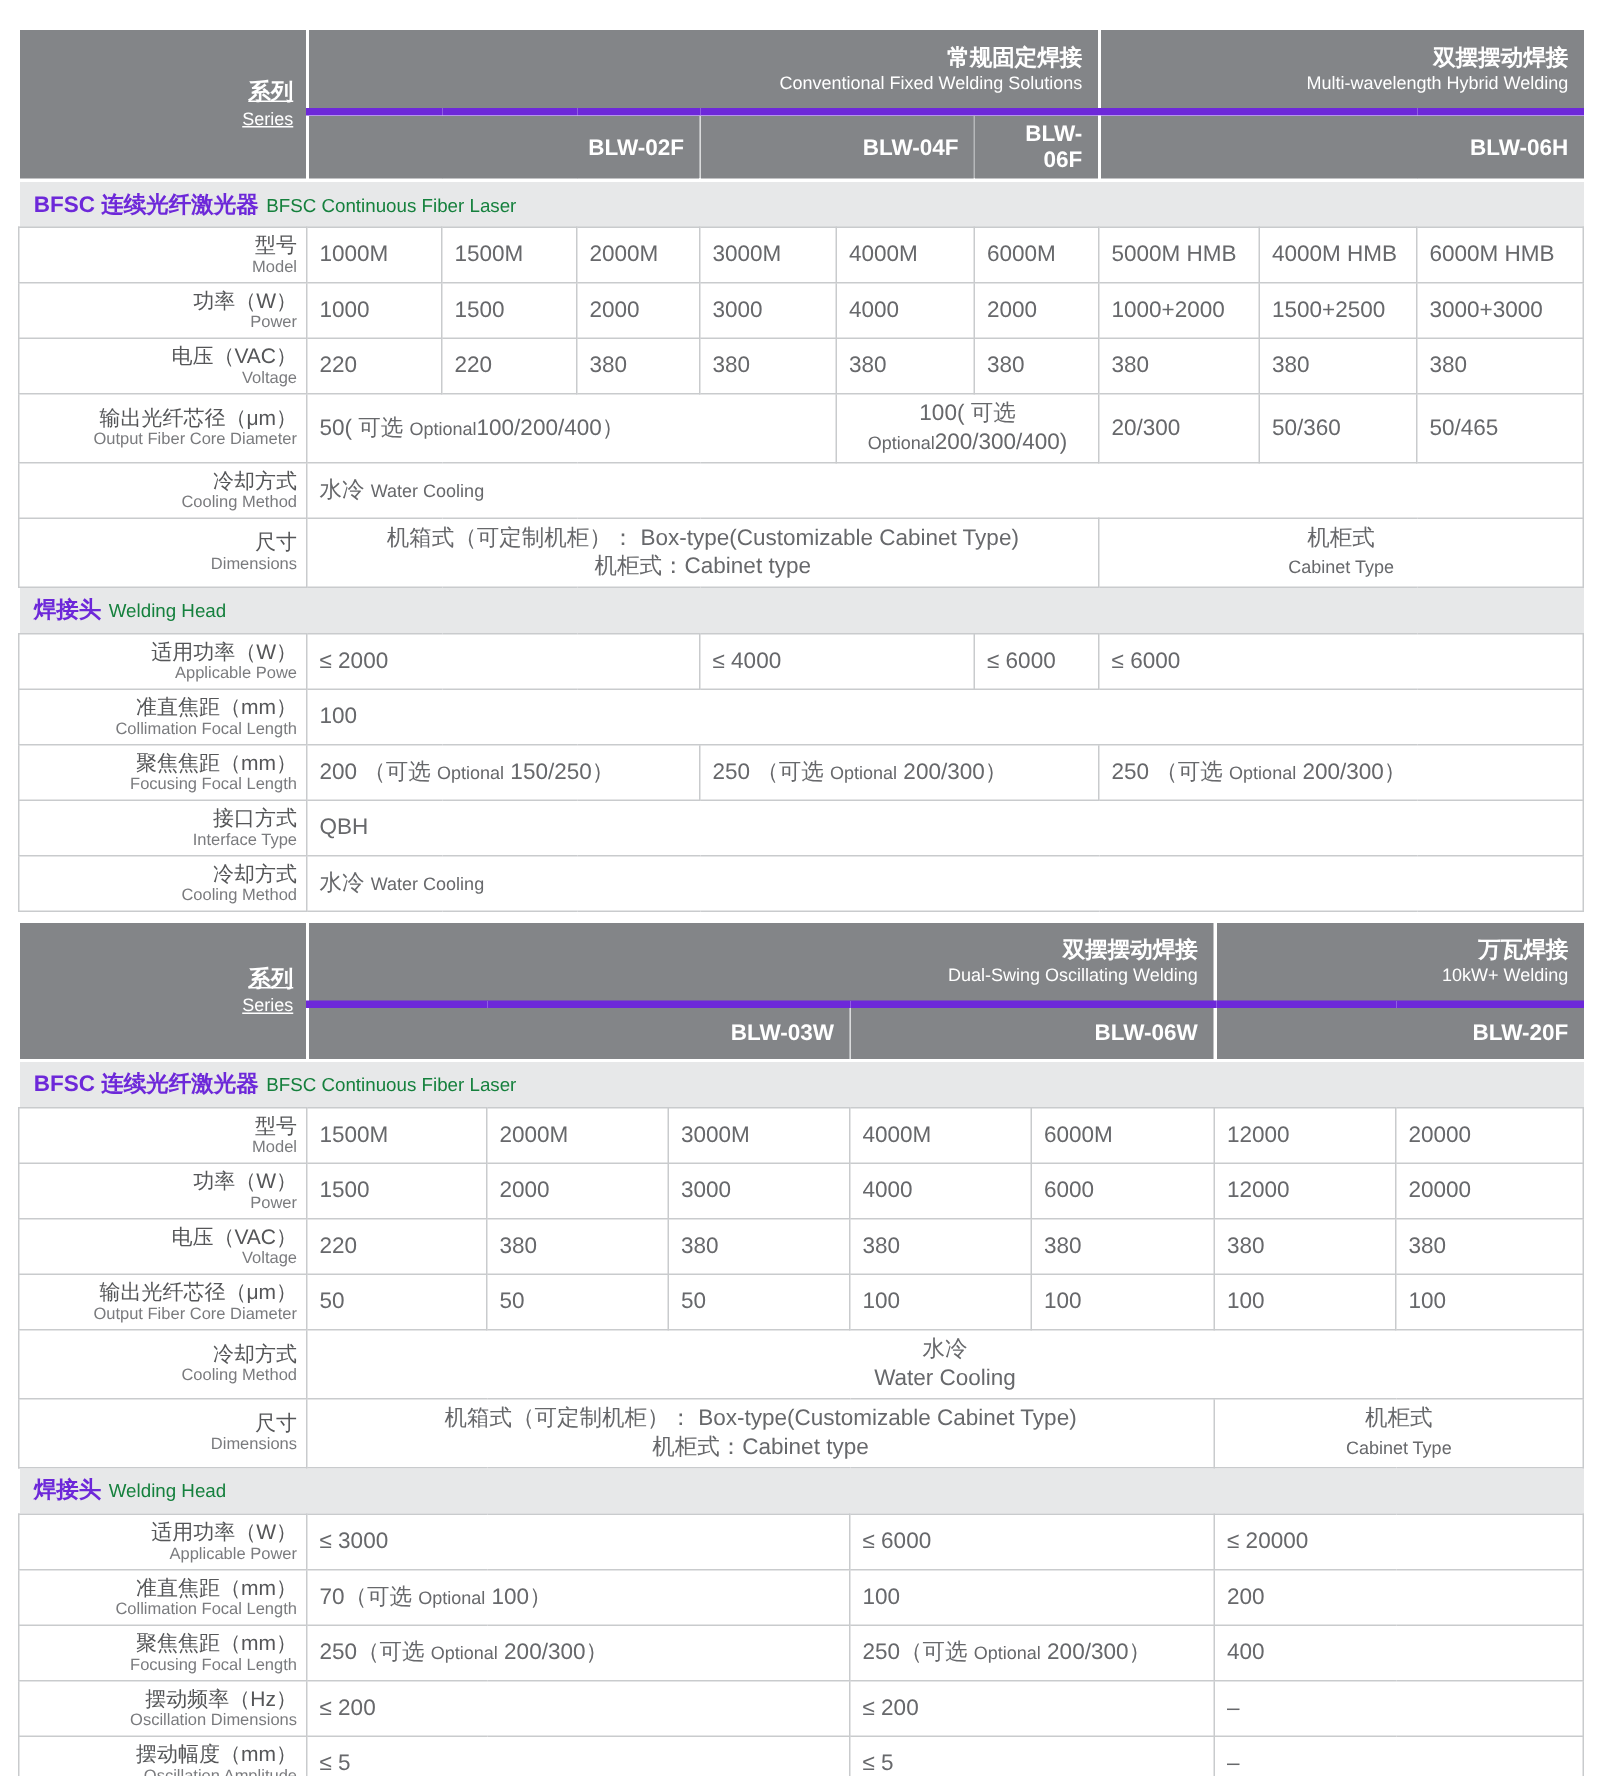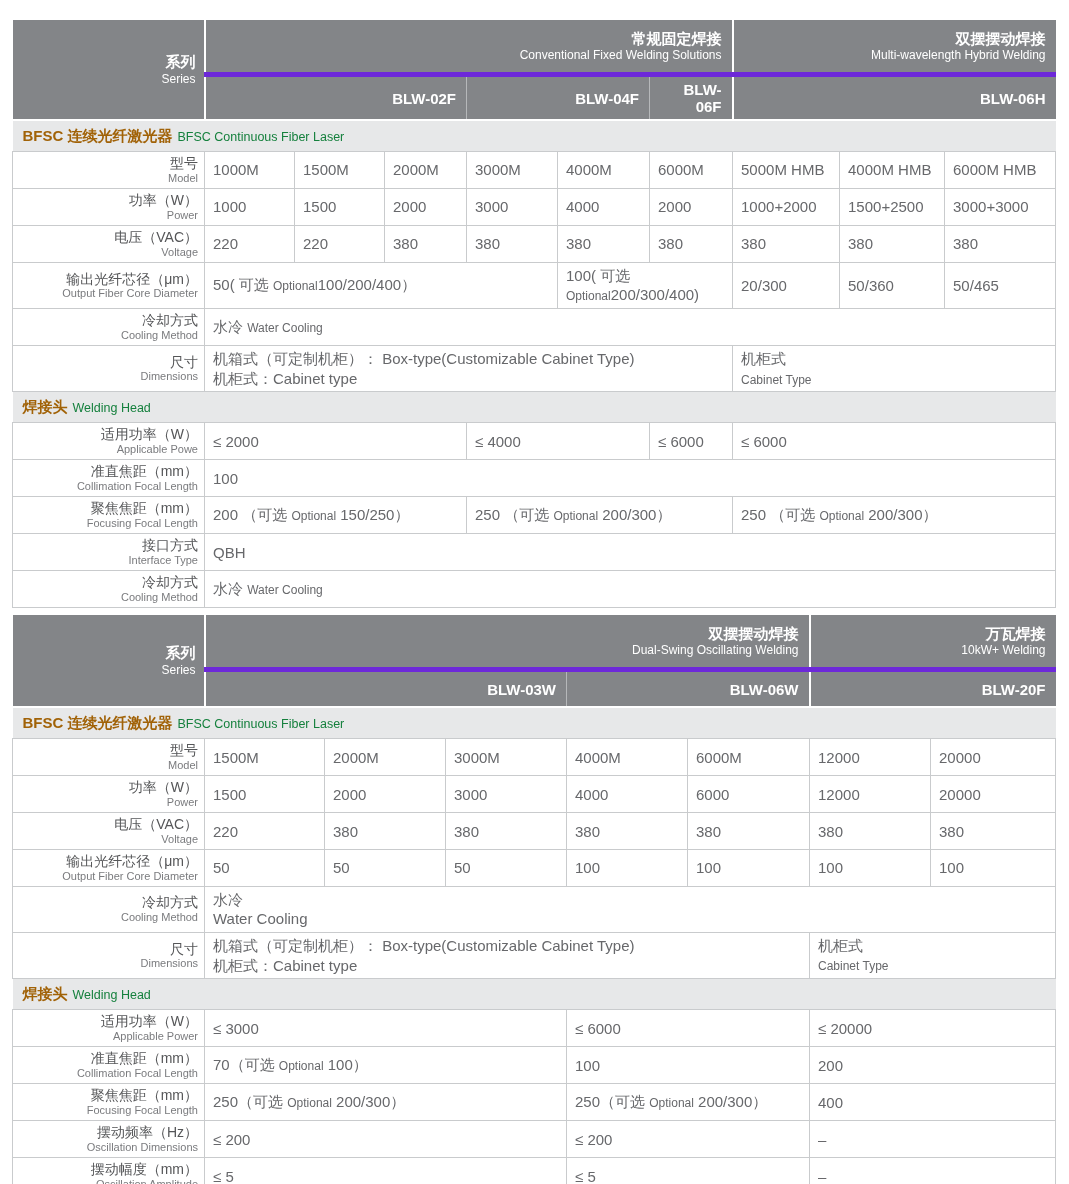--- a/index.html
+++ b/index.html
@@ -3,41 +3,41 @@
 <meta charset="utf-8">
 <style>
   html,body{margin:0;padding:0;background:#ffffff;}
   body{font-family:"Liberation Sans","DejaVu Sans",sans-serif;color:#58595b;}
   .wrap{width:1043px;padding:20px 14px 28px 12px;}
   table.spec{border-collapse:collapse;table-layout:fixed;width:1043px;margin:0 0 7px 0;}
   table.spec th,table.spec td{vertical-align:middle;overflow:hidden;}
 
   
   thead th{background:#838588;color:#ffffff;text-align:right;font-weight:normal;}
-  th.series{padding:4px 8px;}
+  th.series{padding:4px 8px;text-decoration:underline;}
   .h-zh{font-size:15px;font-weight:bold;line-height:1.3;}
   .h-en{font-size:12px;line-height:1.25;color:#ffffff;}
   tr.cat th.group{padding:4px 10px;height:44px;}
   tr.models th.model{padding:4px 10px;height:26px;font-weight:bold;font-size:15px;border-top:5px solid #6d28d9;}
   .gsep{border-left:2px solid #ffffff;}
   .msep{border-left:1px solid #b6b8ba;}
 
   
   tr.bandrow td.band{background:#e7e8e9;padding:4px 10px;height:22px;border-top:1px solid #c9cbcd;}
   tr.bandrow.first-band td.band{border-top:2px solid #ffffff;}
-  .band-zh{font-weight:bold;font-size:15px;color:#a16207;text-align:center;}
+  .band-zh{font-weight:bold;font-size:15px;color:#6d28d9;text-align:center;}
   .band-en{font-size:12.5px;color:#15803d;margin-left:5px;}
 
   
   tr.datarow th.rowlabel{border:1px solid #c9cbcd;padding:3px 6px 3px 7px;text-align:right;font-weight:normal;background:#fff;}
   .lbl-zh{font-size:14px;color:#555658;line-height:1.2;}
   .lbl-en{font-size:11px;color:#7a7b7e;line-height:1.2;}
   tr.datarow td.val{border:1px solid #c9cbcd;padding:3px 8px;font-size:15px;color:#67686b;height:28px;}
   .sm{font-size:12px;}
-  .ln{line-height:1.3;}
+  .ln{line-height:1.3;text-align:center;}
 </style>
 </head>
 <body>
 
 <div class="wrap">
   <div>
       <table class="spec">
         <colgroup>
           <col style="width: 192px;">
           <col style="width: 90px;">

